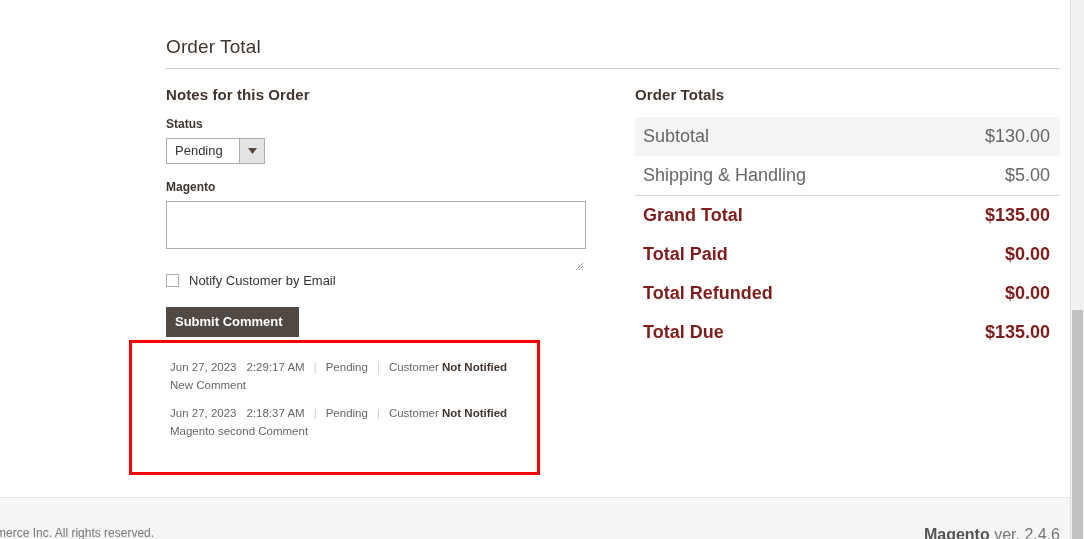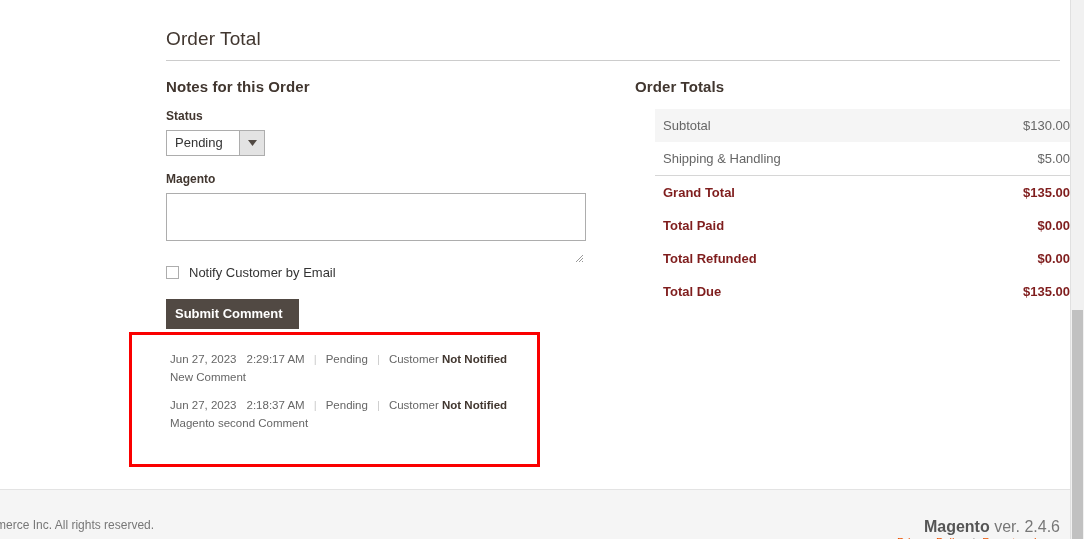--- a/index.html
+++ b/index.html
@@ -12,21 +12,21 @@
     background: #ffffff;
     font-family: "Liberation Sans", sans-serif;
     color: #333333;
     overflow: hidden;
     position: relative;
   }
 
   
   #page {
     position: absolute;
-    left: 0; top: 0;
+    left: 0; top: 8px;
     width: 1070px;
     height: 384px;
     background: #ffffff;
   }
 
   
   .content {
     position: absolute;
     left: 166px;
     top: 28px;
@@ -155,22 +155,21 @@
     font-weight: bold;
     padding: 7px 15px 8px 8px;
     cursor: pointer;
     line-height: 1;
   }
 
   
   .totals {
     width: 425px;
     border-collapse: collapse;
-    font-size: 13px;
-    margin-left: 20px;
+    font-size: 18px;
   }
   .totals td {
     padding: 9px 10px 9px 8px;
     color: #7f1d1d;
   }
   .totals td.amount { text-align: right; }
   .totals tr.shaded td { background: #f5f5f5; }
   .totals tr.ruled td { border-bottom: 1px solid #d6d6d6; }
   .totals tr.strong td { font-weight: bold; }
   .totals tr.muted td { color: #666666; }

